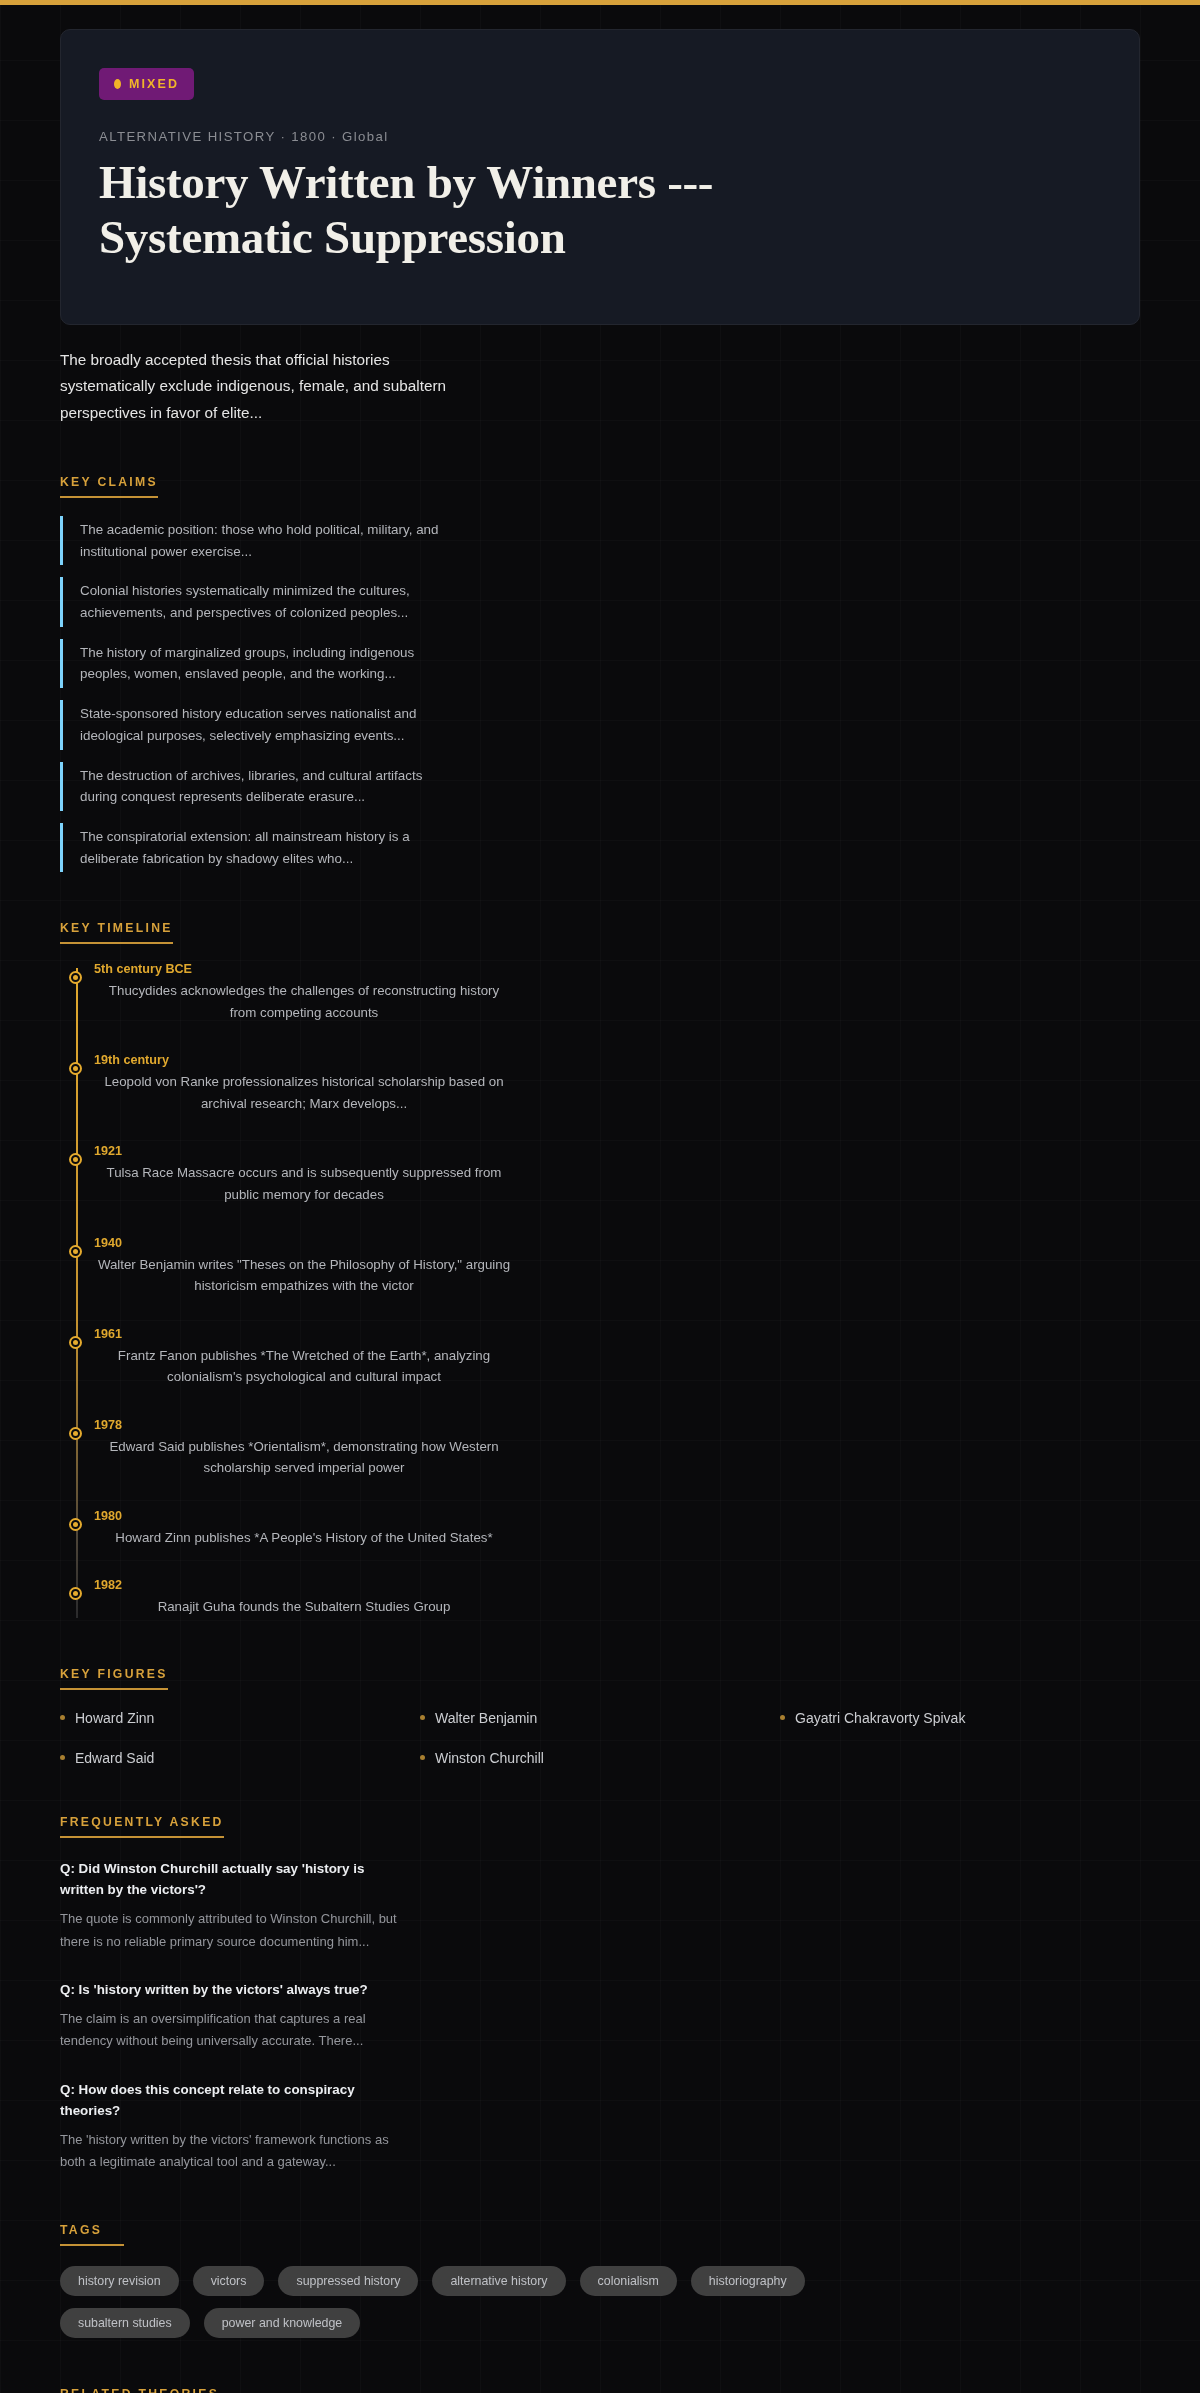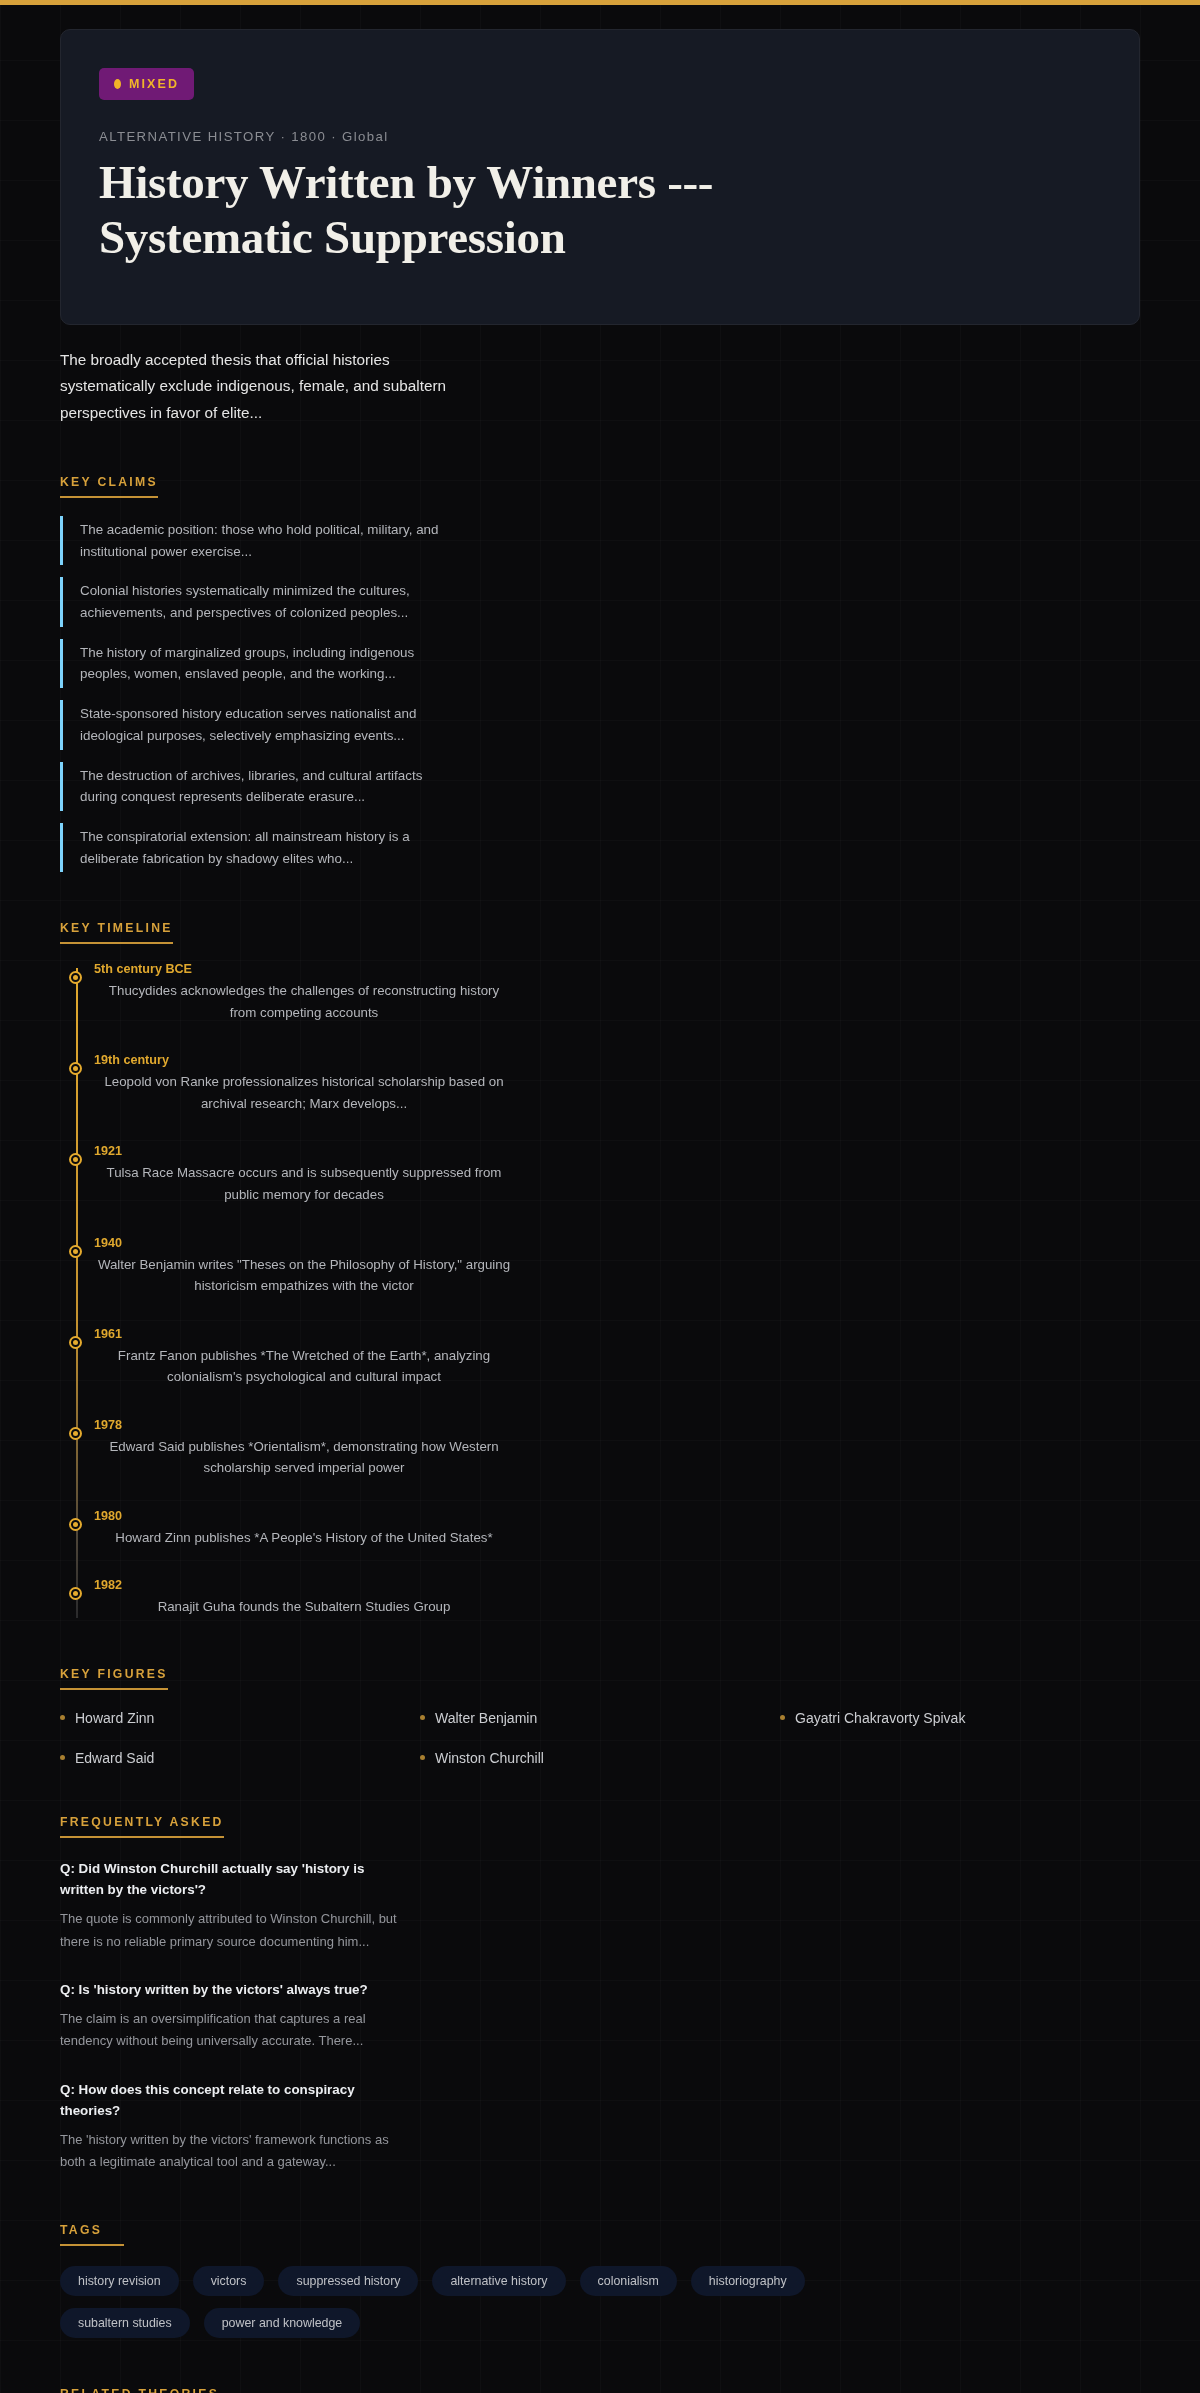--- a/index.html
+++ b/index.html
@@ -228,21 +228,21 @@
 
   
   .tags {
     display: flex;
     flex-wrap: wrap;
     gap: 12px 14px;
     margin-top: 20px;
     max-width: 760px;
   }
   .tag {
-    background: #0f172a;
+    background: #404040;
     border-radius: 16px;
     padding: 8px 18px;
     font-size: 12.4px;
     color: #bfc1c6;
     white-space: nowrap;
   }
 </style>
 </head>
 <body>
 

